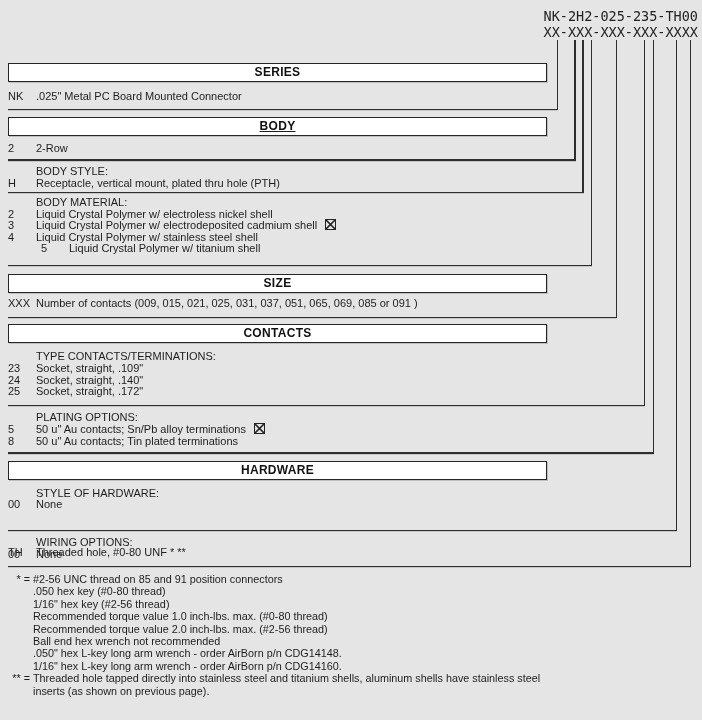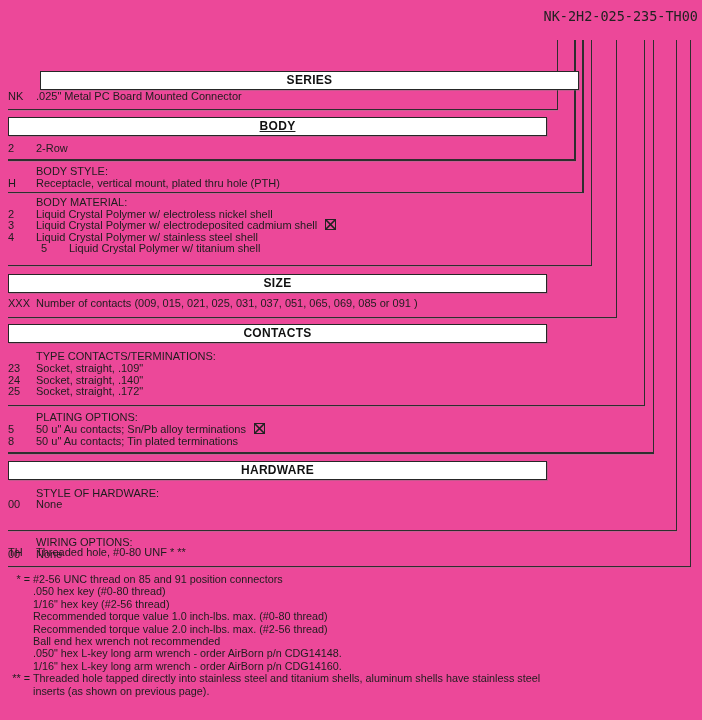--- a/index.html
+++ b/index.html
@@ -1,17 +1,17 @@
 <!DOCTYPE html>
 <html><head>
 <meta charset="utf-8">
 <style>
   html,body{margin:0;padding:0;background:#ffffff;}
   #page{
-    position:relative;width:702px;height:720px;background:#ec4899;overflow:hidden;
+    position:relative;width:702px;height:720px;background:#e5e5e5;overflow:hidden;
     font-family:"Liberation Sans",sans-serif;color:#1d1d1d;
   }
   
   .pn{
     position:absolute;right:4px;text-align:right;
     font-family:"DejaVu Sans Mono",monospace;font-size:13.5px;line-height:15px;
     color:#222;letter-spacing:0px;white-space:pre;
   }
   
   .vline{position:absolute;width:1.5px;background:#2e2e2e;}
@@ -44,32 +44,33 @@
   .fn{display:flex;}
   .fn .mk{flex:0 0 30px;text-align:right;margin-right:3px;white-space:pre;}
   .fn .tx{flex:1;white-space:nowrap;}
 </style>
 </head>
 <body>
 
 <div id="page">
 
   <div class="pn" style="top:9px;">NK-2H2-025-235-TH00</div>
+  <div class="pn" style="top:25px;">XX-XXX-XXX-XXX-XXXX</div>
 
   <div class="vline" style="left:556.5px;top:40px;height:70px;"></div>
   <div class="vline" style="left:574px;top:40px;height:120.5px;"></div>
   <div class="vline" style="left:582px;top:40px;height:153px;"></div>
   <div class="vline" style="left:590.5px;top:40px;height:226px;"></div>
   <div class="vline" style="left:615.5px;top:40px;height:278px;"></div>
   <div class="vline" style="left:643.5px;top:40px;height:366px;"></div>
   <div class="vline" style="left:652.5px;top:40px;height:413.5px;"></div>
   <div class="vline" style="left:675.5px;top:40px;height:491px;"></div>
   <div class="vline" style="left:689.5px;top:40px;height:527px;"></div>
 
-  <div class="hbox" style="top:71px;margin-left:32px;">
+  <div class="hbox" style="top:63px;">
     <span class="title">SERIES</span>
   </div>
   <div class="row" style="top:90px;">
     <span class="code">NK</span><span class="desc">.025" Metal PC Board Mounted Connector</span>
   </div>
   <div class="hdiv" style="left:8px;top:108.5px;width:550px;"></div>
 
   <div class="hbox" style="top:117px;text-decoration:underline;">
     <span class="title">BODY</span>
   </div>

